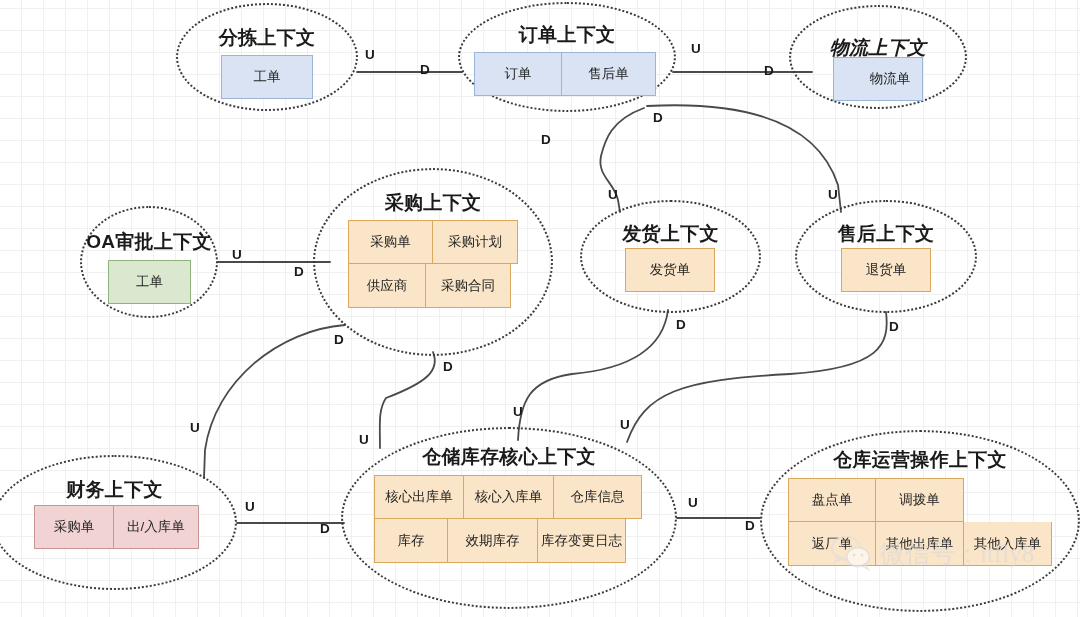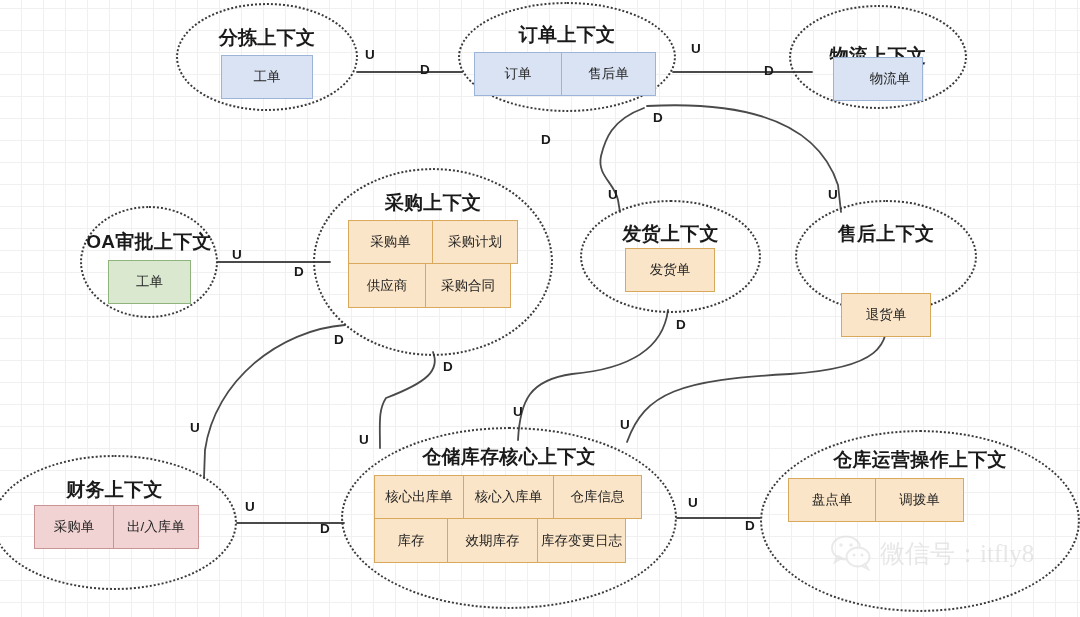--- a/index.html
+++ b/index.html
@@ -164,21 +164,21 @@
   <div class="grid-wrap" style="left:16px;top:50px;">
     <div class="grow">
       <div class="cell blue" style="width:88px;">订单</div>
       <div class="cell blue" style="width:94px;">售后单</div>
     </div>
   </div>
 </div>
 
 <div class="ctx" style="left:789px;top:5px;width:178px;height:104px;">
   <div class="ellipse"></div>
-  <div class="ctx-title" style="top:38px;">物流上下文</div>
+  <div class="ctx-title" style="top:30px;font-style:italic;">物流上下文</div>
   <div class="grid-wrap" style="left:44px;top:52px;">
     <div class="grow">
       <div class="cell blue" style="width:90px;padding-left:24px;">物流单</div>
     </div>
   </div>
 </div>
 
 <div class="ctx" style="left:80px;top:206px;width:138px;height:112px;">
   <div class="ellipse"></div>
   <div class="ctx-title" style="top:23px;">OA审批上下文</div>
@@ -212,21 +212,21 @@
       <div class="cell orange" style="width:90px;">发货单</div>
     </div>
   </div>
 </div>
 
 <div class="ctx" style="left:795px;top:200px;width:182px;height:113px;">
   <div class="ellipse"></div>
   <div class="ctx-title" style="top:21px;">售后上下文</div>
   <div class="grid-wrap" style="left:46px;top:48px;">
     <div class="grow">
-      <div class="cell orange" style="width:90px;margin-top:45px;">退货单</div>
+      <div class="cell orange" style="width:90px;">退货单</div>
     </div>
   </div>
 </div>
 
 <div class="ctx" style="left:-8px;top:455px;width:245px;height:135px;">
   <div class="ellipse"></div>
   <div class="ctx-title" style="top:22px;">财务上下文</div>
   <div class="grid-wrap" style="left:42px;top:50px;">
     <div class="grow">
       <div class="cell pink" style="width:80px;">采购单</div>
@@ -252,20 +252,25 @@
   </div>
 </div>
 
 <div class="ctx" style="left:760px;top:430px;width:320px;height:182px;">
   <div class="ellipse"></div>
   <div class="ctx-title" style="top:17px;">仓库运营操作上下文</div>
   <div class="grid-wrap" style="left:28px;top:48px;">
     <div class="grow">
       <div class="cell orange" style="width:88px;">盘点单</div>
       <div class="cell orange" style="width:88px;">调拨单</div>
+    </div>
+    <div class="grow">
+      <div class="cell orange" style="width:88px;">返厂单</div>
+      <div class="cell orange" style="width:88px;">其他出库单</div>
+      <div class="cell orange" style="width:88px;">其他入库单</div>
     </div>
   </div>
 </div>
 
 <div id="watermark">
   <svg width="44" height="36" viewBox="0 0 44 36">
     <ellipse cx="16" cy="13" rx="14" ry="11.5" fill="none" stroke="#dedede" stroke-width="2"></ellipse>
     <path d="M8,21 L5,27 L12,23 Z" fill="none" stroke="#dedede" stroke-width="2"></path>
     <circle cx="11" cy="10" r="1.7" fill="#dedede"></circle>
     <circle cx="21" cy="10" r="1.7" fill="#dedede"></circle>

